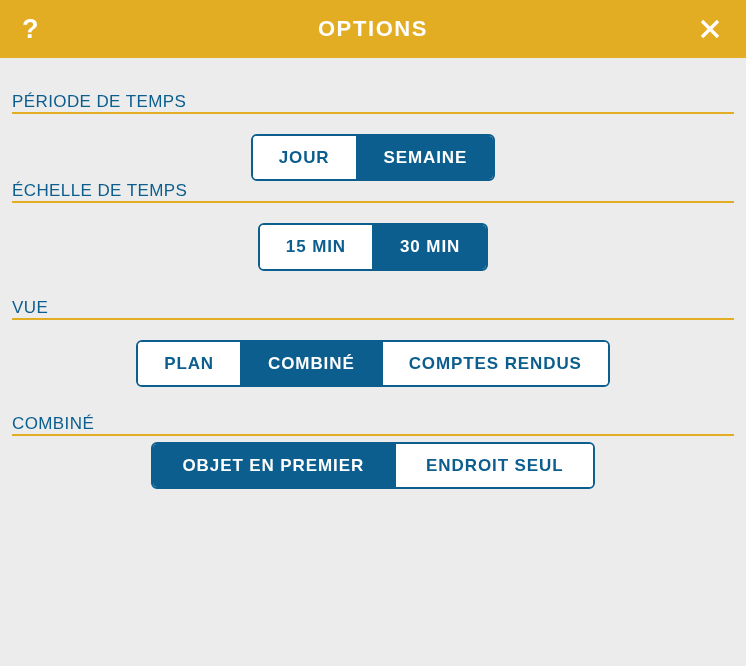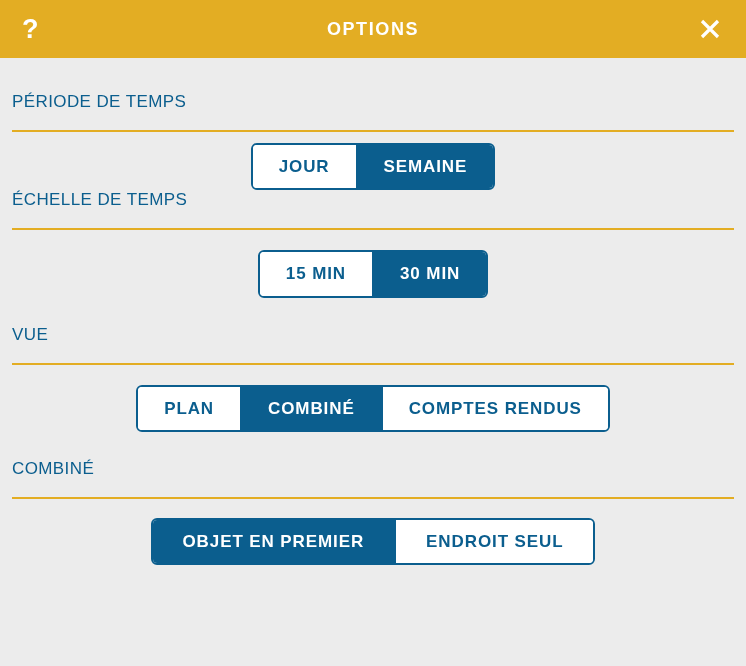--- a/index.html
+++ b/index.html
@@ -49,21 +49,21 @@
     cursor: pointer;
     user-select: none;
   }
 
   .titlebar-title {
     position: absolute;
     left: 0;
     right: 0;
     text-align: center;
     color: #ffffff;
-    font-size: 18px;
+    font-size: 22px;
     font-weight: bold;
     letter-spacing: 1.6px;
     pointer-events: none;
   }
 
   .close-icon {
     width: 36px;
     height: 36px;
     display: flex;
     align-items: center;
@@ -82,44 +82,44 @@
     flex-direction: column;
   }
 
   .section { }
 
   .section-label {
     font-size: 17px;
     font-weight: normal;
     color: #0b5e8e;
     letter-spacing: 0.4px;
-    padding-bottom: 18px;
+    padding-bottom: 0;
   }
 
   .section-rule {
     height: 2px;
     background: #e3ad23;
     width: 100%;
   }
 
   .section-controls {
     display: flex;
     justify-content: center;
     align-items: center;
   }
 
   
   .sec-periode          { margin-top: 34px; }
-  .sec-periode .section-controls  { margin-top: 11px; }
+  .sec-periode .section-controls  { margin-top: 20px; }
   .sec-echelle          { }
   .sec-echelle .section-controls  { margin-top: 20px; }
   .sec-vue              { margin-top: 27px; }
   .sec-vue .section-controls      { margin-top: 20px; }
   .sec-libelle          { margin-top: 27px; }
-  .sec-libelle .section-controls  { margin-top: 19px; }
+  .sec-libelle .section-controls  { margin-top: 6px; }
 
   
   .segmented {
     display: inline-flex;
     border: 2px solid #0b5e8e;
     border-radius: 6px;
     overflow: hidden;
     background: #ffffff;
   }
 

